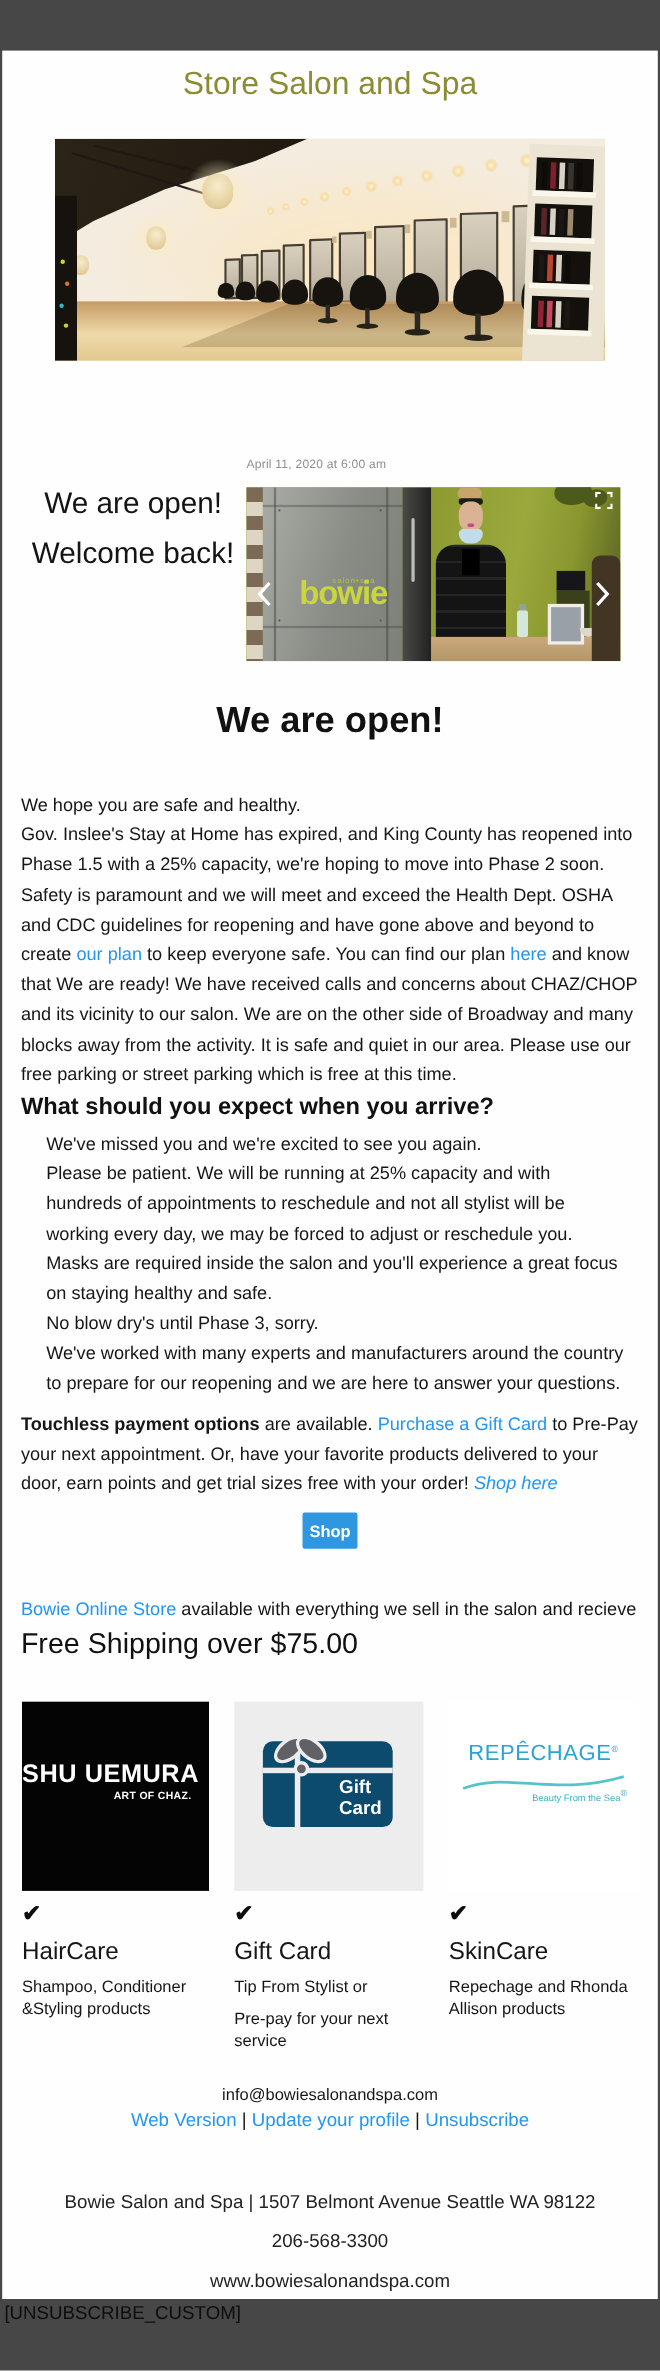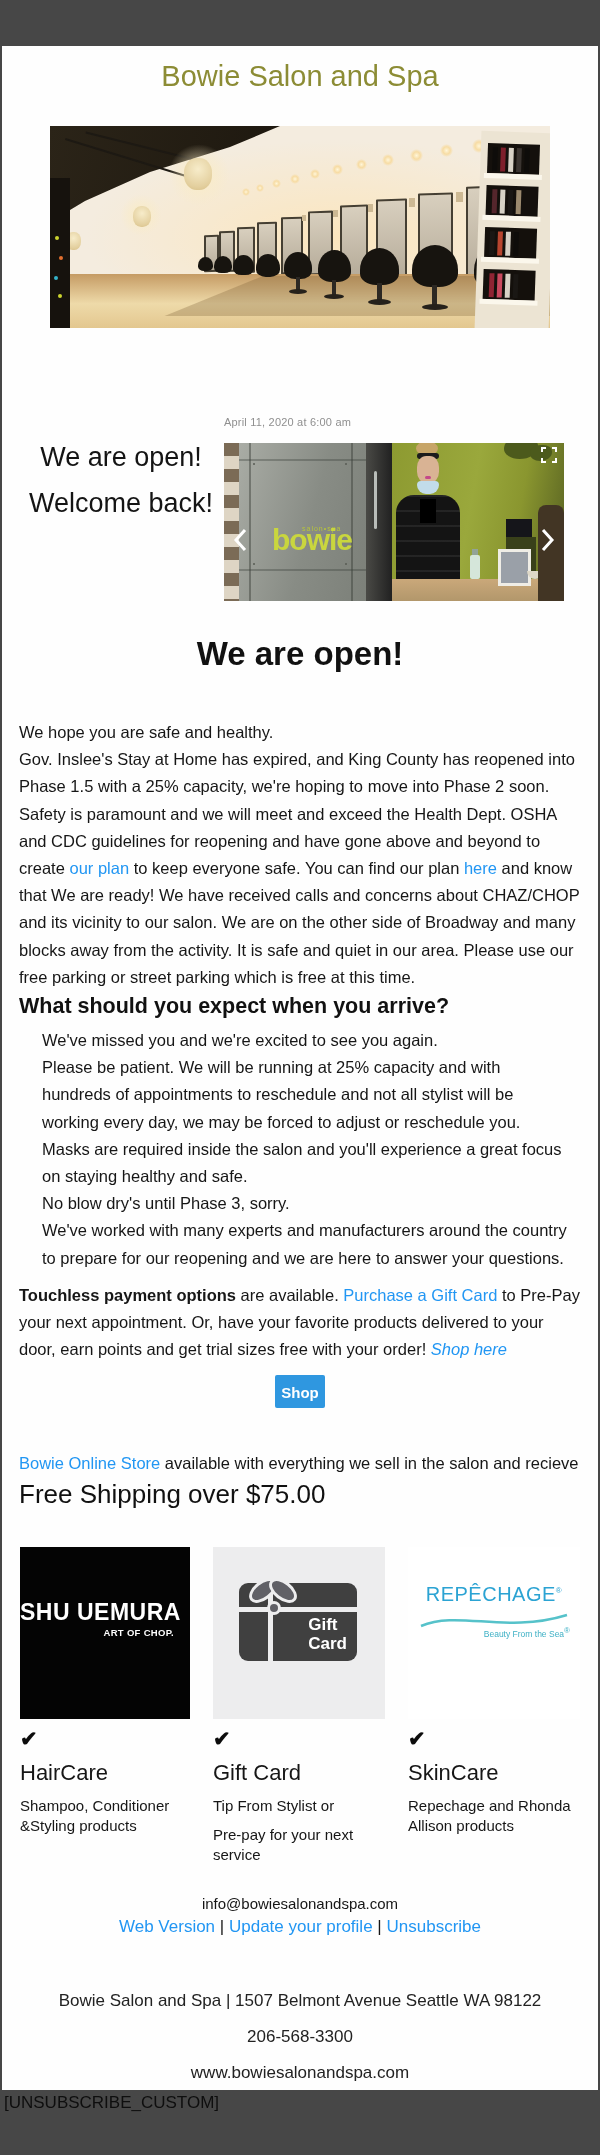--- a/index.html
+++ b/index.html
@@ -96,21 +96,21 @@
   .pcol.c2{width:172px;}
   .pcol.c3{width:172px;}
   .tile{height:172px;overflow:hidden;position:relative;}
   .tile.shu{background:#040404;}
   .shu-name{margin-top:52px;text-align:left;color:#fff;font-weight:700;
        font-size:23px;letter-spacing:.5px;}
   .shu-sub{margin-top:1px;text-align:right;padding-right:16px;color:#fff;
        font-weight:700;font-size:9.5px;letter-spacing:.3px;}
   .tile.gift{background:#ededee;}
   .gc-card{position:absolute;left:26px;top:36px;width:118px;height:78px;
-       background:#404040;border-radius:9px;}
+       background:#0c4a6e;border-radius:9px;}
   .gc-cut-v{position:absolute;left:29px;top:0;width:5px;height:78px;background:#ededee;}
   .gc-cut-h{position:absolute;left:0;top:24px;width:118px;height:5px;background:#ededee;}
   .petal{position:absolute;width:26px;height:13px;background:#606066;
        border:3px solid #ededee;border-radius:50%;}
   .knot{position:absolute;width:8px;height:8px;background:#606066;
        border:3px solid #ededee;border-radius:50%;}
   .gc-words{position:absolute;right:10px;top:32px;color:#fff;font-weight:700;
        font-size:17px;line-height:19px;text-align:left;}
   .tile.rep{background:#fff;}
   .rep-name{margin-top:36px;text-align:center;color:#2ba3d3;font-size:20px;
@@ -155,21 +155,21 @@
   .desk{position:absolute;left:168px;top:136px;width:172px;height:22px;
         background:linear-gradient(#caa87a,#b2976b);}
   .sculpt{position:absolute;left:314px;top:62px;width:26px;height:96px;background:#423524;
         border-radius:8px 8px 0 0;}
 </style>
 </head>
 <body>
 
 <div class="email">
 
-  <h1 class="title">Bowie Salon and Spa</h1>
+  <h1 class="title">Store Salon and Spa</h1>
 
   <div class="hero">
     <div class="wallglow"></div>
     <div class="ceiling"></div>
     <div>
       <div class="track" style="left:12px;top:34px;width:150px;transform:rotate(17deg);"></div>
       <div class="track" style="left:34px;top:20px;width:120px;transform:rotate(14deg);"></div>
     </div>
     <div>
       <span class="lt" style="left:456px;top:8px;width:14px;height:14px;"></span>
@@ -357,21 +357,21 @@
   <p class="store-line">
     <a class="lnk" href="#">Bowie Online Store</a><span> available with everything we sell in the salon and recieve</span>
   </p>
   <div class="shipping">Free Shipping over $75.00</div>
 
   <div class="cards-row">
 
     <div class="pcol c1">
       <div class="tile shu">
         <div class="shu-name">SHU UEMURA</div>
-        <div class="shu-sub">ART OF CHOP.</div>
+        <div class="shu-sub">ART OF CHAZ.</div>
       </div>
       <div class="check">✔</div>
       <div class="ptitle">HairCare</div>
       <div class="pdesc">Shampoo, Conditioner &amp;Styling products</div>
     </div>
 
     <div class="pcol c2">
       <div class="tile gift">
         <div class="gc-card">
           <div class="gc-cut-v"></div>

